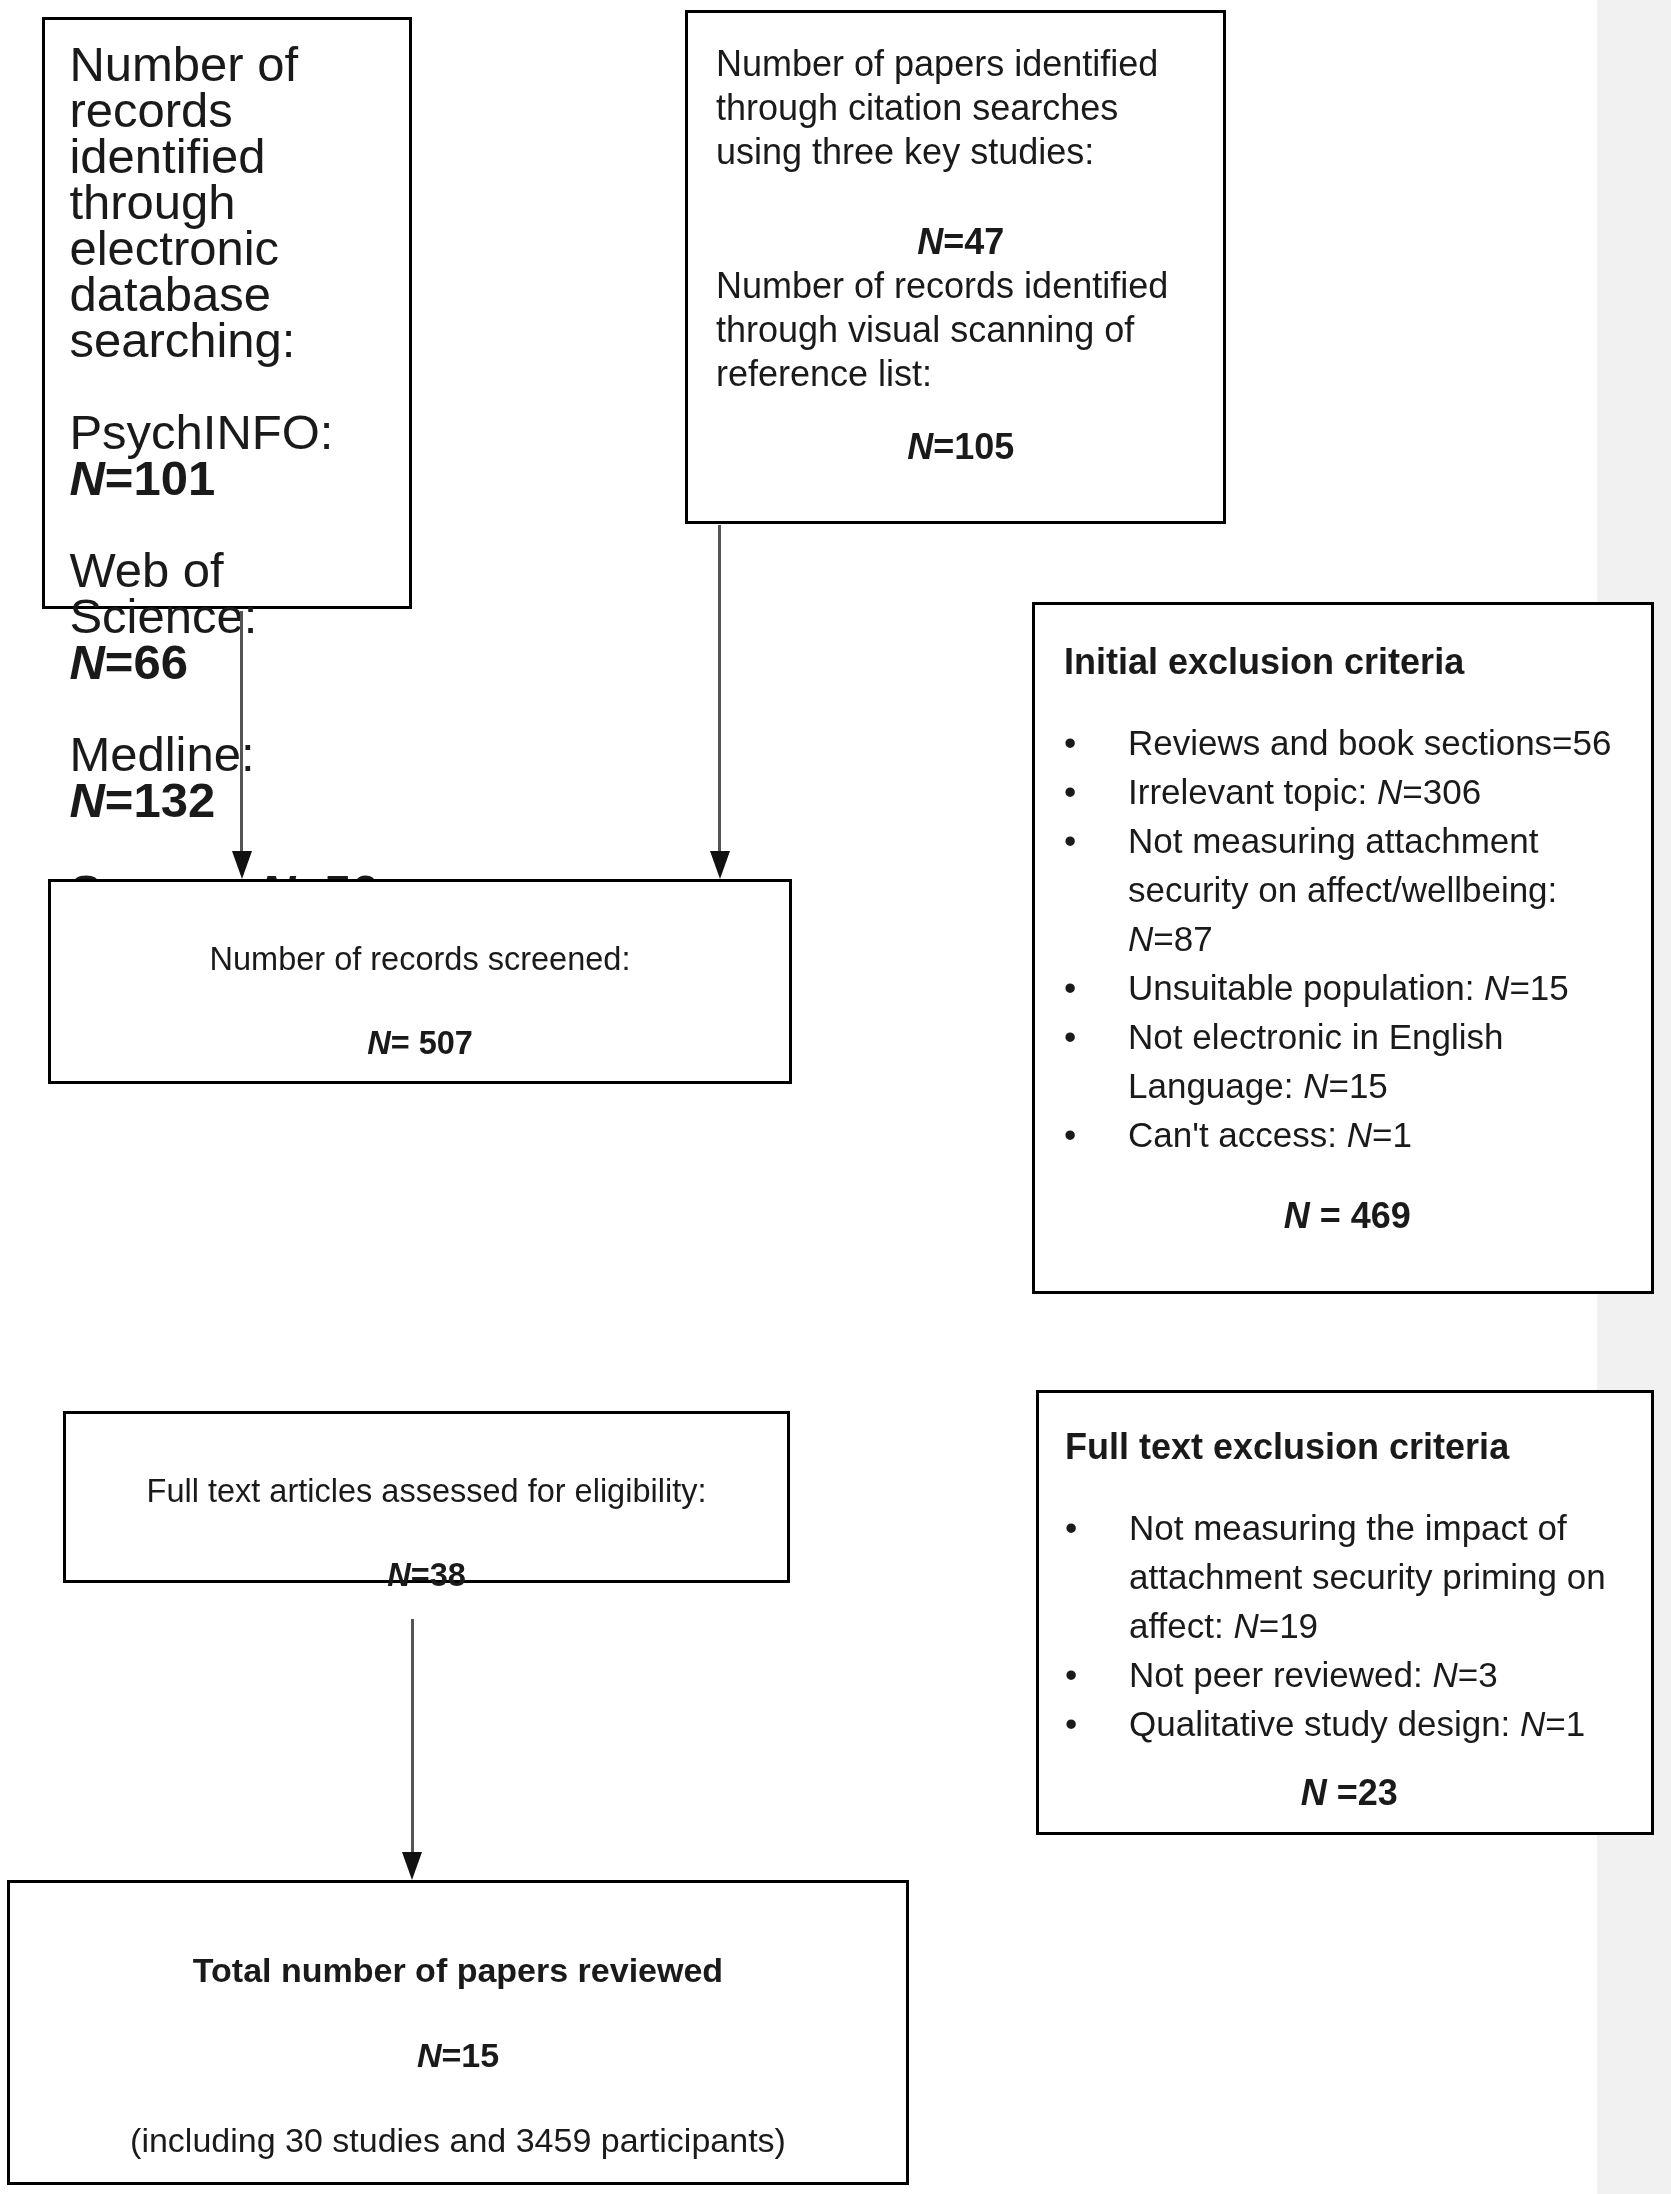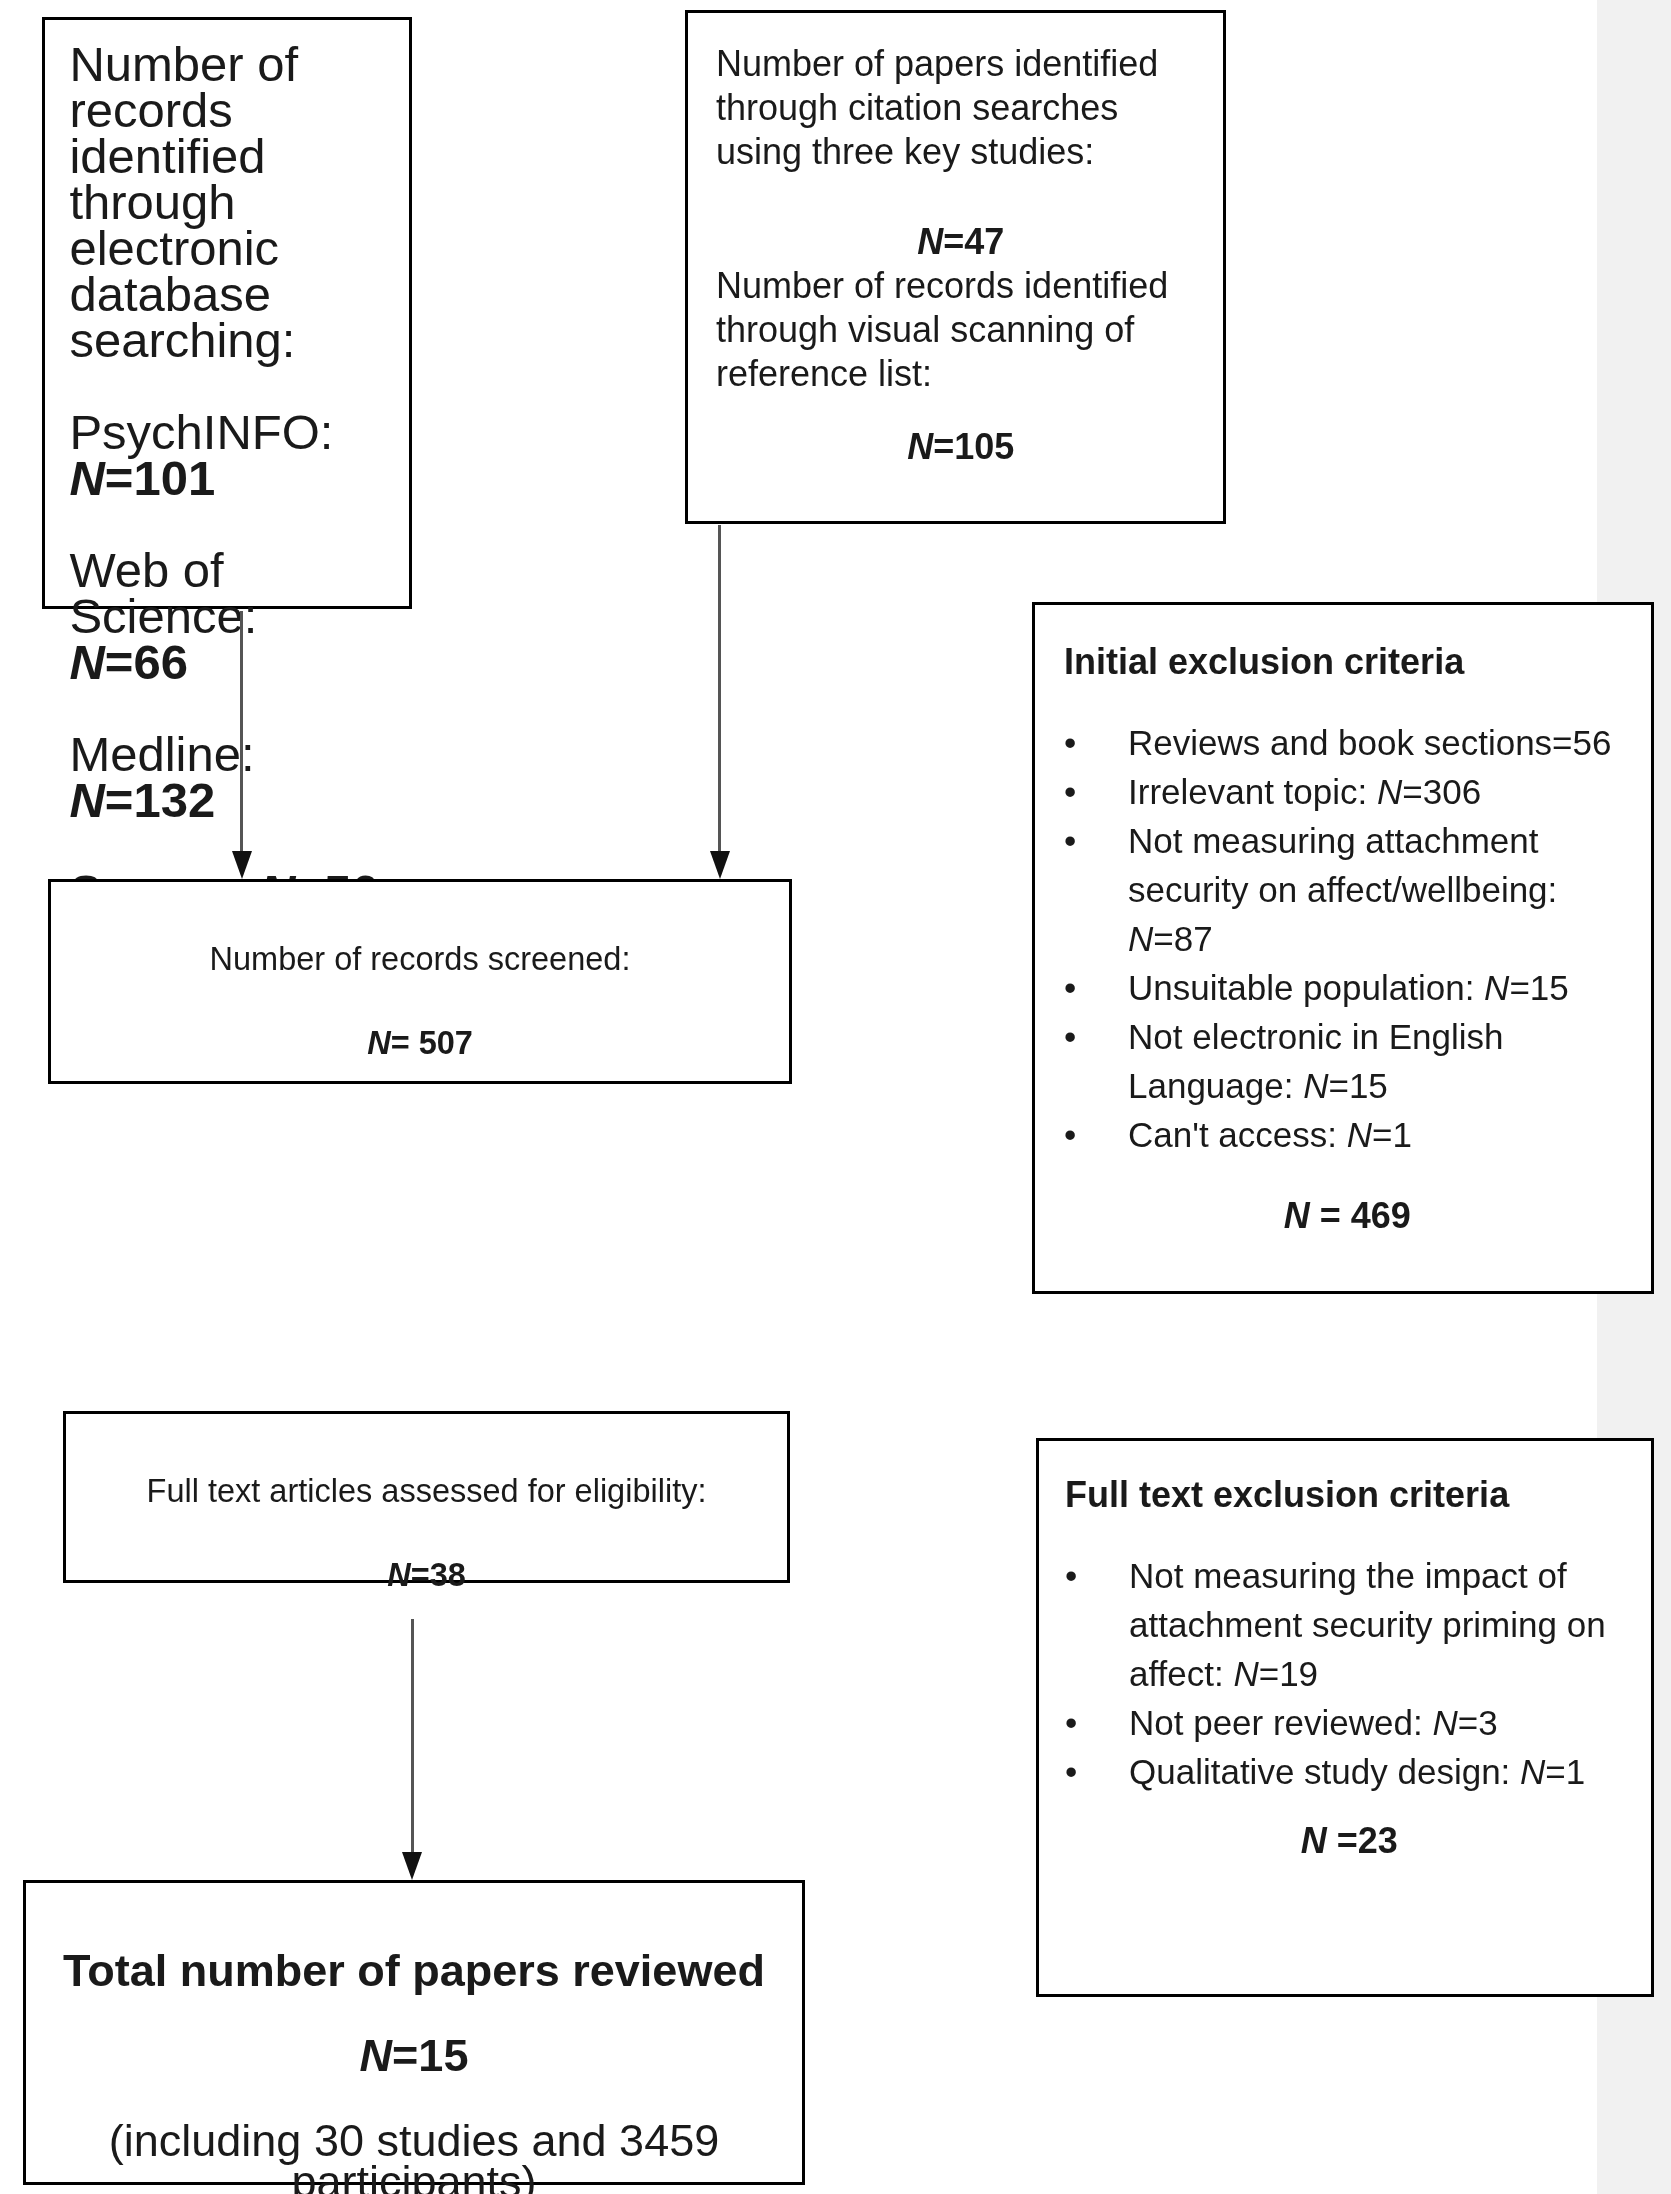--- a/index.html
+++ b/index.html
@@ -71,33 +71,32 @@
   #box-fulltext {
     left: 63px; top: 1411px; width: 727px; height: 172px;
     padding-top: 58px;
     font-size: 32.5px; line-height: 39px;
     text-align: center;
   }
   .fulltext-n { margin-top: 45px; }
 
   
   #box-fulltext-exclusion {
-    left: 1036px; top: 1390px; width: 618px; height: 559px;
+    left: 1036px; top: 1390px; width: 618px; height: 445px;
     padding: 29px 17.4px 0 26px;
-    font-size: 35px; line-height: 49px; margin-top: 48px;
+    font-size: 35px; line-height: 49px;
   }
   .ft-excl-total { margin-top: 20.3px; text-align: center; font-size: 36px; }
 
   
   #box-total {
-    left: 7px; top: 1880px; width: 782px; height: 305px;
+    left: 7px; top: 1880px; width: 902px; height: 305px;
     padding: 67px 11.6px 0 11.6px;
-    font-size: 45px; line-height: 41px;
+    font-size: 34px; line-height: 41px;
     text-align: center;
-    margin-left: 16px;
   }
   .total-n    { margin-top: 44px; }
   .total-note { margin-top: 44px; }
 
   
   .arrow-line {
     position: absolute;
     width: 2.9px;
     background: #555555;
   }

